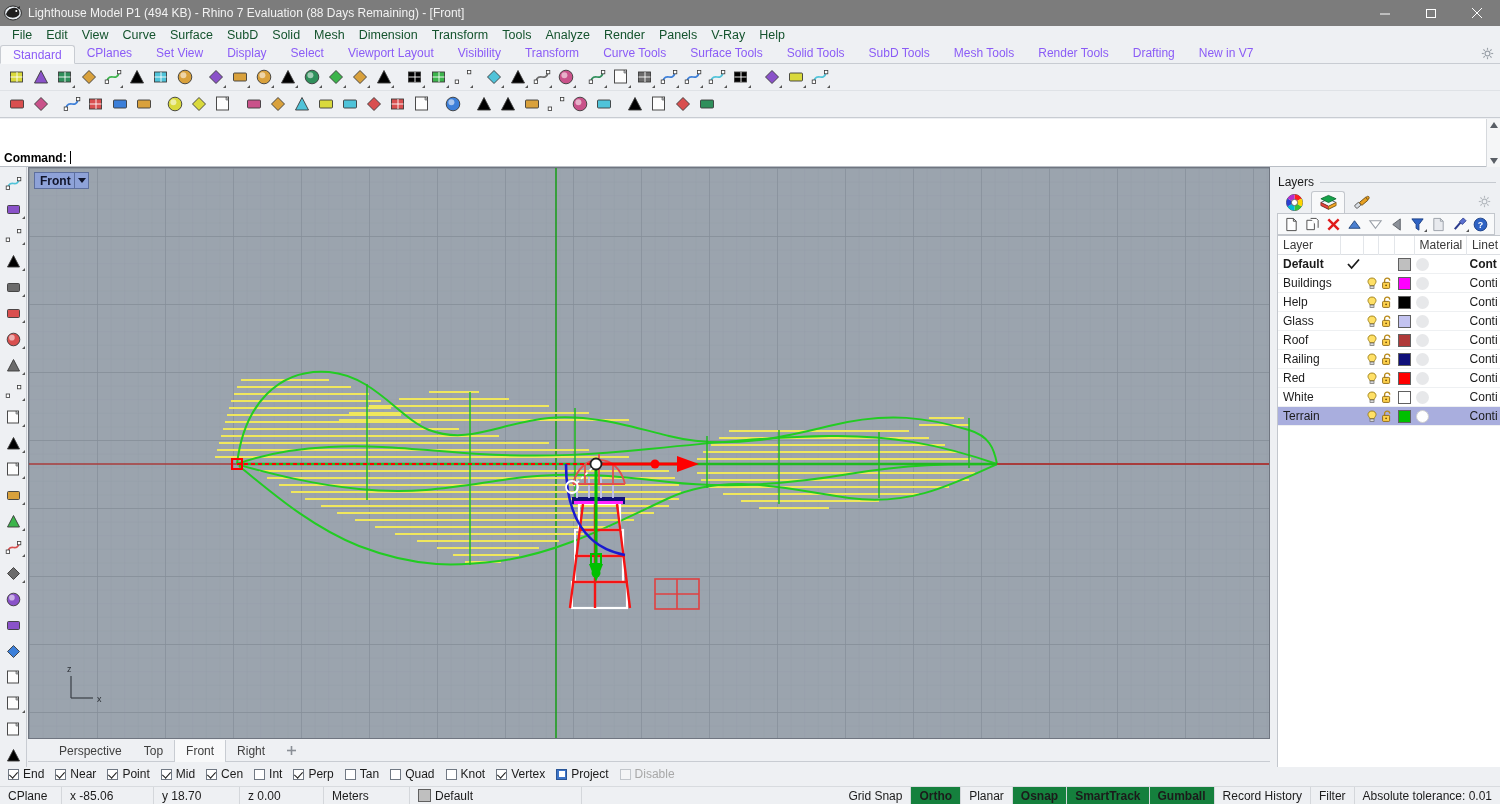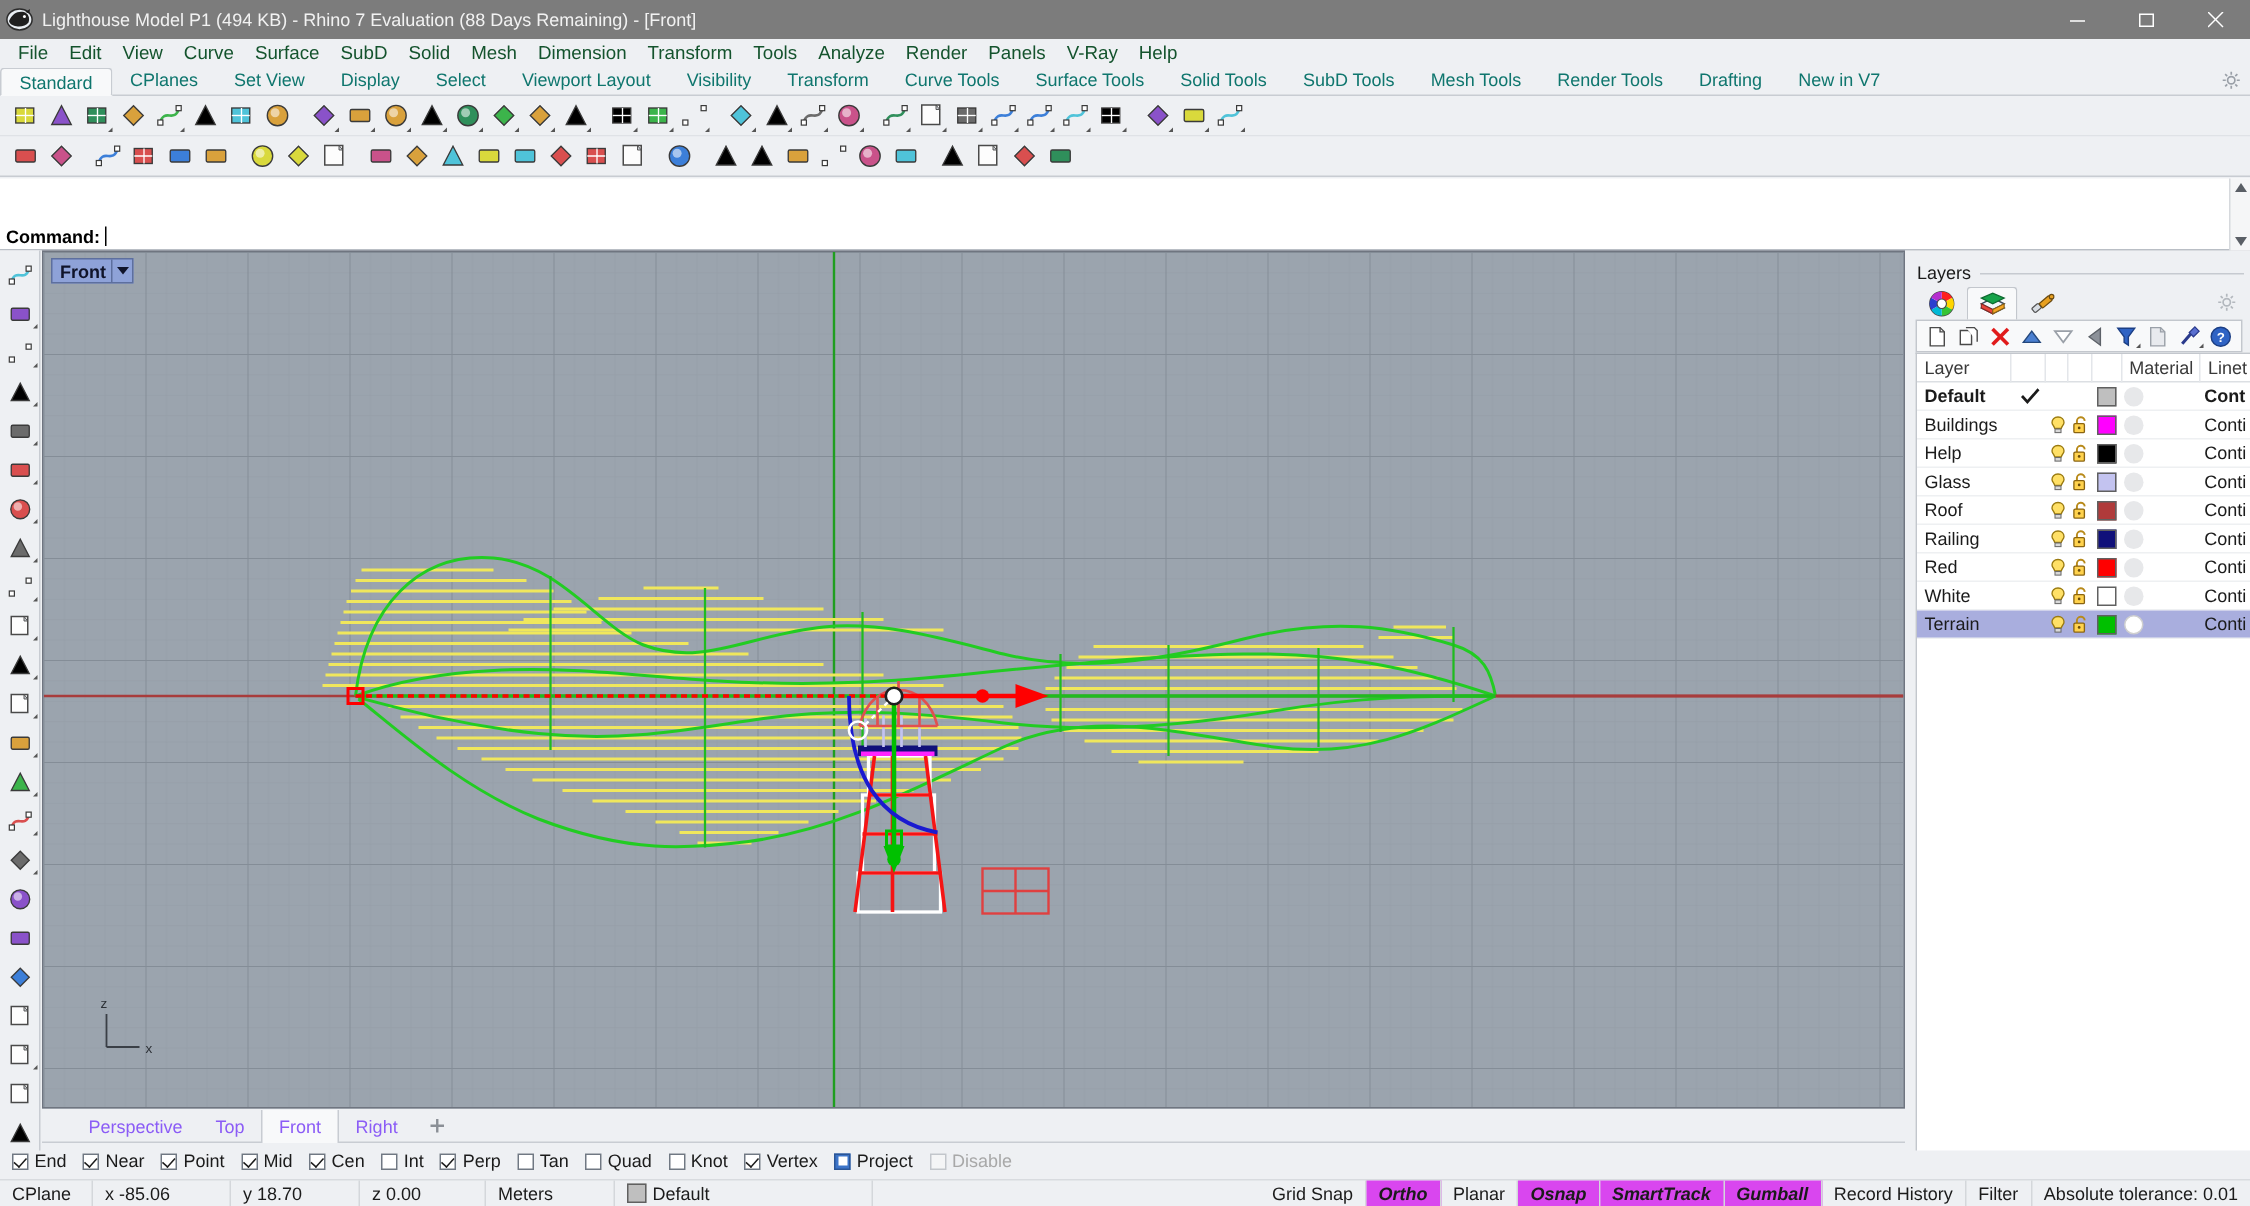--- a/index.html
+++ b/index.html
@@ -38,21 +38,21 @@
   .menubar .mi {
     font-size:12.5px; color:#14532d; padding:0 7px; line-height:19px; white-space:nowrap;
   }
 
   
   .tabstrip {
     position:absolute; left:0; top:45px; width:1500px; height:19px;
     background:#eef0f3; border-bottom:1px solid #c8ccd2; display:flex; align-items:flex-end;
   }
   .tabstrip .tt {
-    font-size:12px; color:#0f766e; padding:0 12px; height:19px; line-height:19px; white-space:nowrap;
+    font-size:12px; color:#8b5cf6; padding:0 12px; height:19px; line-height:19px; white-space:nowrap;
   }
   .tabstrip .tt.active {
     background:#f8f9fa; border:1px solid #c8ccd2; border-bottom:1px solid #f8f9fa;
     border-radius:3px 3px 0 0; position:relative; top:1px;
   }
   .tabstrip .gear-slot { margin-left:auto; padding-right:6px; }
 
   
   .toolrow {
     position:absolute; left:0; width:1500px; height:27px;
@@ -122,21 +122,21 @@
   .vp-label .vdiv { width:1px; height:15px; background:#5d6f9e; margin:0 3px; }
   .vp-label .vcar { width:0;height:0;border-left:4px solid transparent;border-right:4px solid transparent;border-top:5px solid #10142a; }
 
   
   .vp-tabs {
     position:absolute; left:28px; top:740px; width:1242px; height:22px;
     background:#eef0f3; display:flex; align-items:center; padding-left:20px;
     border-bottom:1px solid #c8ccd2;
   }
   .vp-tabs .vtab {
-    font-size:12px; color:#8b5cf6; padding:0 11px; height:22px; line-height:22px;
+    font-size:12px; color:#404040; padding:0 11px; height:22px; line-height:22px;
   }
   .vp-tabs .vtab.active { background:#f8f9fa; border-left:1px solid #c8ccd2; border-right:1px solid #c8ccd2; }
   .vp-tabs .vplus { padding:0 10px; color:#777; display:flex; align-items:center; height:22px; }
 
   
   .panel {
     position:absolute; left:1272px; top:170px; width:228px; height:592px; background:#eef0f3;
   }
   .panel-title {
     position:absolute; left:6px; top:5px; font-size:12px; color:#1b1b1b;
@@ -206,21 +206,21 @@
   }
   .osnap.disabled { color:#a8a8a8; }
   .osnap.disabled .cb { border-color:#c2c6cb; background:#f4f5f6; }
 
   
   .statusbar {
     position:absolute; left:0; top:786px; width:1500px; height:18px;
     background:#eef0f3; border-top:1px solid #d8dbdf; display:flex; align-items:center; font-size:12px; color:#1b1b1b;
   }
   .sb-cell { height:18px; line-height:18px; border-right:1px solid #d4d7db; padding:0 8px; white-space:nowrap; display:flex; align-items:center;}
-  .sb-cell.hl { background:#d946ef; font-weight:bold;font-style:italic; }
+  .sb-cell.hl { background:#15803d; font-weight:bold; }
   .sb-cell.noborder { border-right:none; }
 </style>
 </head>
 <body>
 
 <div id="app">
 
   <div class="titlebar">
     <div class="tb-icon">
       <svg width="18" height="18" viewBox="0 0 18 18">

